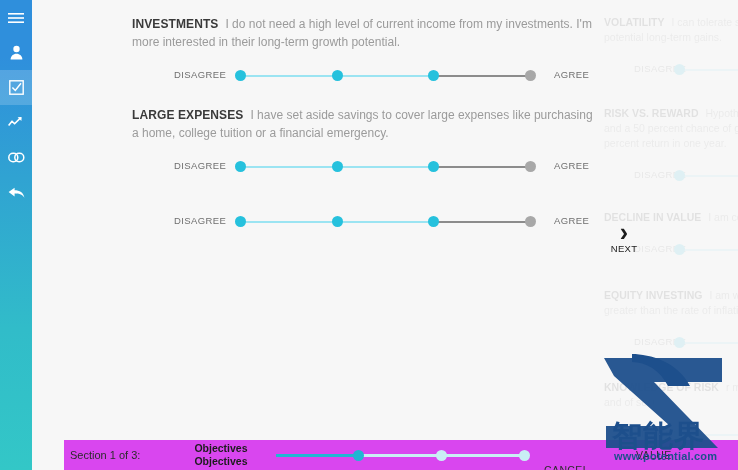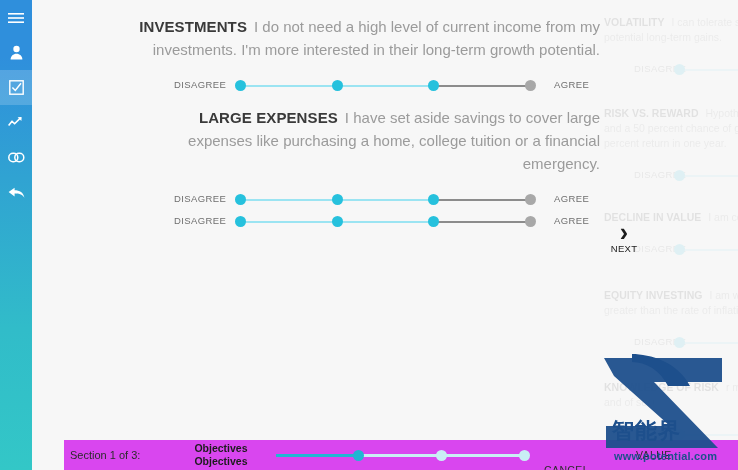--- a/index.html
+++ b/index.html
@@ -44,24 +44,23 @@
     width: 540px; height: 470px;
     background: #f7f7f7;
   }
 
   .question {
     position: absolute;
     left: 68px;
     width: 468px;
   }
   .q-text {
-    font-size: 15px;
-    line-height: 23px;
+    font-size: 12px;
+    line-height: 18px;
     color: #8d8d8d;
-    text-align: right;
   }
   .q-label {
     font-weight: bold;
     color: #3a3a3a;
     letter-spacing: 0.1px;
     margin-right: 7px;
   }
   .q-body { color: #9b9b9b; }
 
   .slider-row {
@@ -184,21 +183,21 @@
   #watermark {
     position: absolute;
     left: 598px; top: 352px;
     width: 140px; height: 118px;
     z-index: 40;
     pointer-events: none;
   }
   #wm-zh {
     position: absolute;
     left: 14px; top: 64px;
-    font-size: 22px;
+    font-size: 30px;
     font-weight: bold;
     color: #1d4f8c;
     letter-spacing: 1px;
     font-family: "DejaVu Sans", sans-serif;
   }
   #wm-url {
     position: absolute;
     left: 16px; top: 98px;
     font-size: 11px;
     font-weight: bold;

